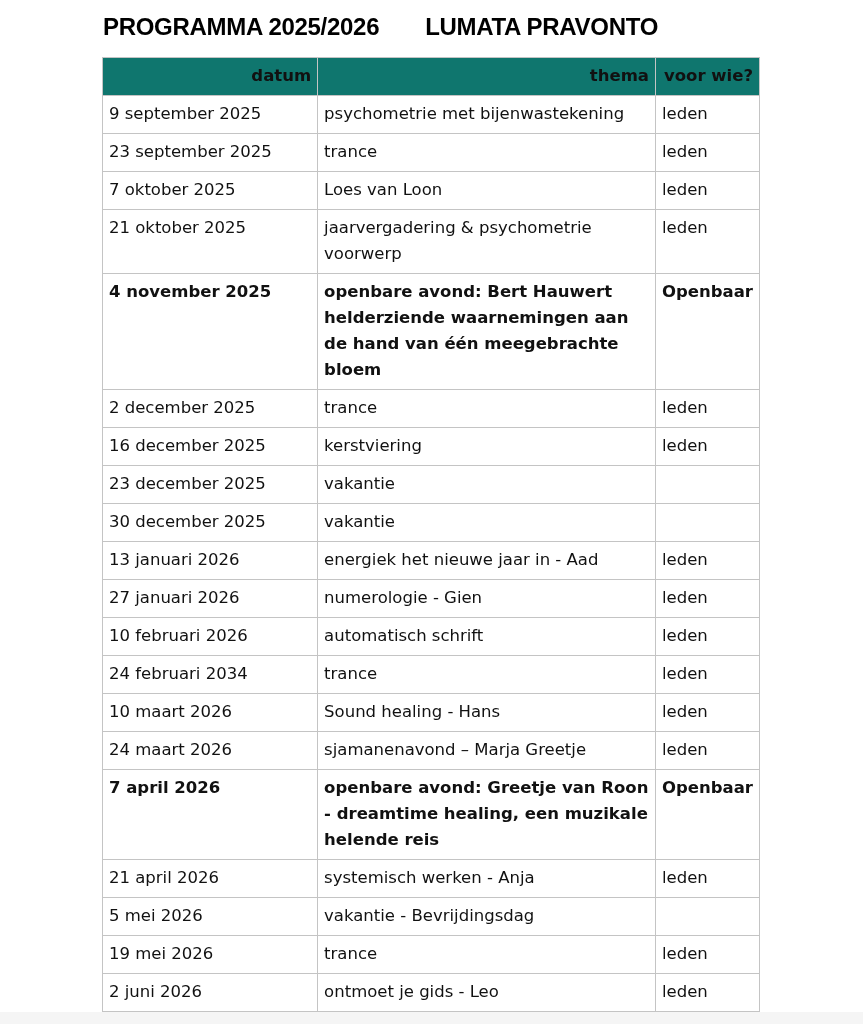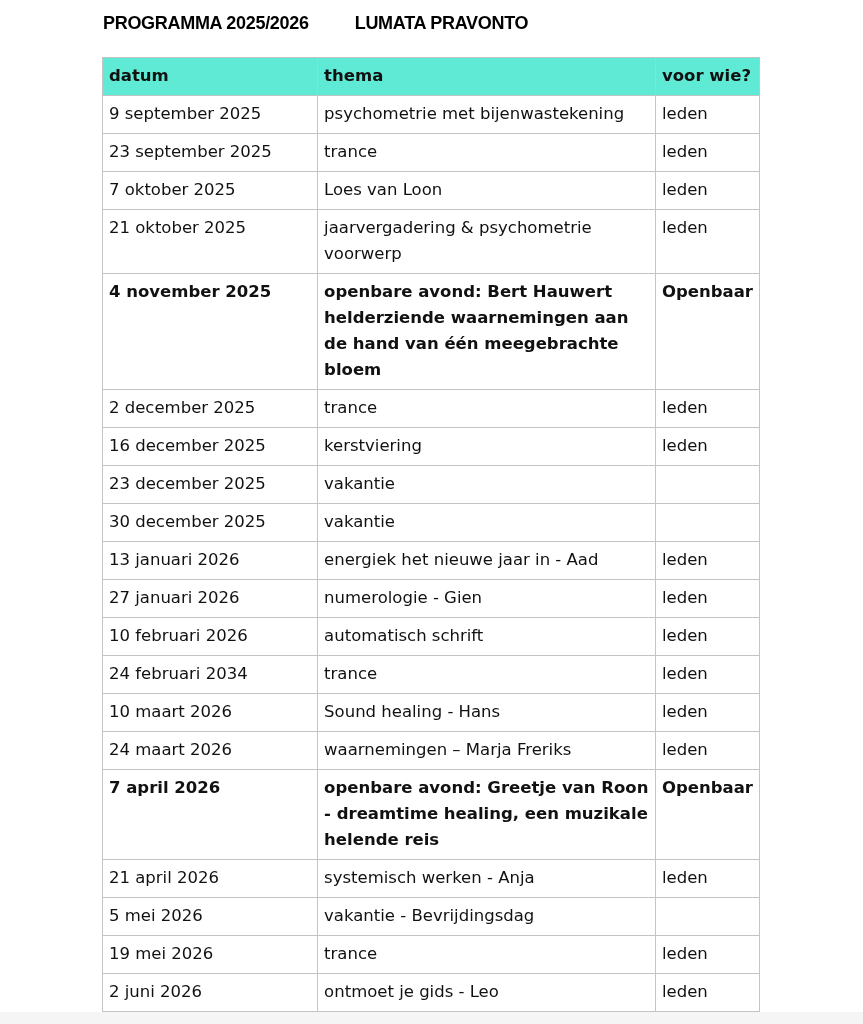--- a/index.html
+++ b/index.html
@@ -2,32 +2,32 @@
 <html><head>
 <meta charset="utf-8">
 <style>
   html, body { margin: 0; padding: 0; }
   body {
     width: 863px; height: 1024px; background: #ffffff; position: relative; overflow: hidden;
     font-family: "Liberation Sans", sans-serif; color: #111;
   }
   .title {
     position: absolute; left: 103px; top: 13px; font-family: "Liberation Sans", sans-serif;
-    font-weight: bold; font-size: 18px; letter-spacing: -0.3px; white-space: pre; color: #000;
+    font-weight: bold; font-size: 24px; letter-spacing: -0.3px; white-space: pre; color: #000;
   }
   .title .t2 { margin-left: 46px; }
   table.prog {
     position: absolute; left: 102px; top: 57px; border-collapse: collapse; width: 658px;
     font-family: "DejaVu Sans", sans-serif; font-size: 16.5px; color: #111;
   }
   table.prog td, table.prog th {
     border: 1px solid #c4c4c4; text-align: left; vertical-align: top;
     padding: 5px 6px 6px 6px; line-height: 26px;
   }
-  table.prog th { background: #5eead4; font-weight: bold; }
+  table.prog th { background: #0f766e; font-weight: bold; text-align: right; }
   col.c1 { width: 217px; } col.c2 { width: 341px; } col.c3 { width: 100px; }
   tr.bold td { font-weight: bold; }
   .bottom-strip { position: absolute; left: 0; right: 0; bottom: 0; height: 12px; background: #f5f5f5; }
 </style>
 </head>
 <body>
 
 <div class="title"><span>PROGRAMMA 2025/2026</span><span class="t2">LUMATA PRAVONTO</span></div>
 
 <table class="prog">
@@ -109,21 +109,21 @@
         <td>trance</td>
         <td>leden</td>
       </tr>
       <tr>
         <td>10 maart 2026</td>
         <td>Sound healing - Hans</td>
         <td>leden</td>
       </tr>
       <tr>
         <td>24 maart 2026</td>
-        <td>waarnemingen – Marja Freriks</td>
+        <td>sjamanenavond – Marja Greetje</td>
         <td>leden</td>
       </tr>
       <tr class="bold">
         <td>7 april 2026</td>
         <td>openbare avond: Greetje van Roon - dreamtime healing, een muzikale helende reis</td>
         <td>Openbaar</td>
       </tr>
       <tr>
         <td>21 april 2026</td>
         <td>systemisch werken - Anja</td>

